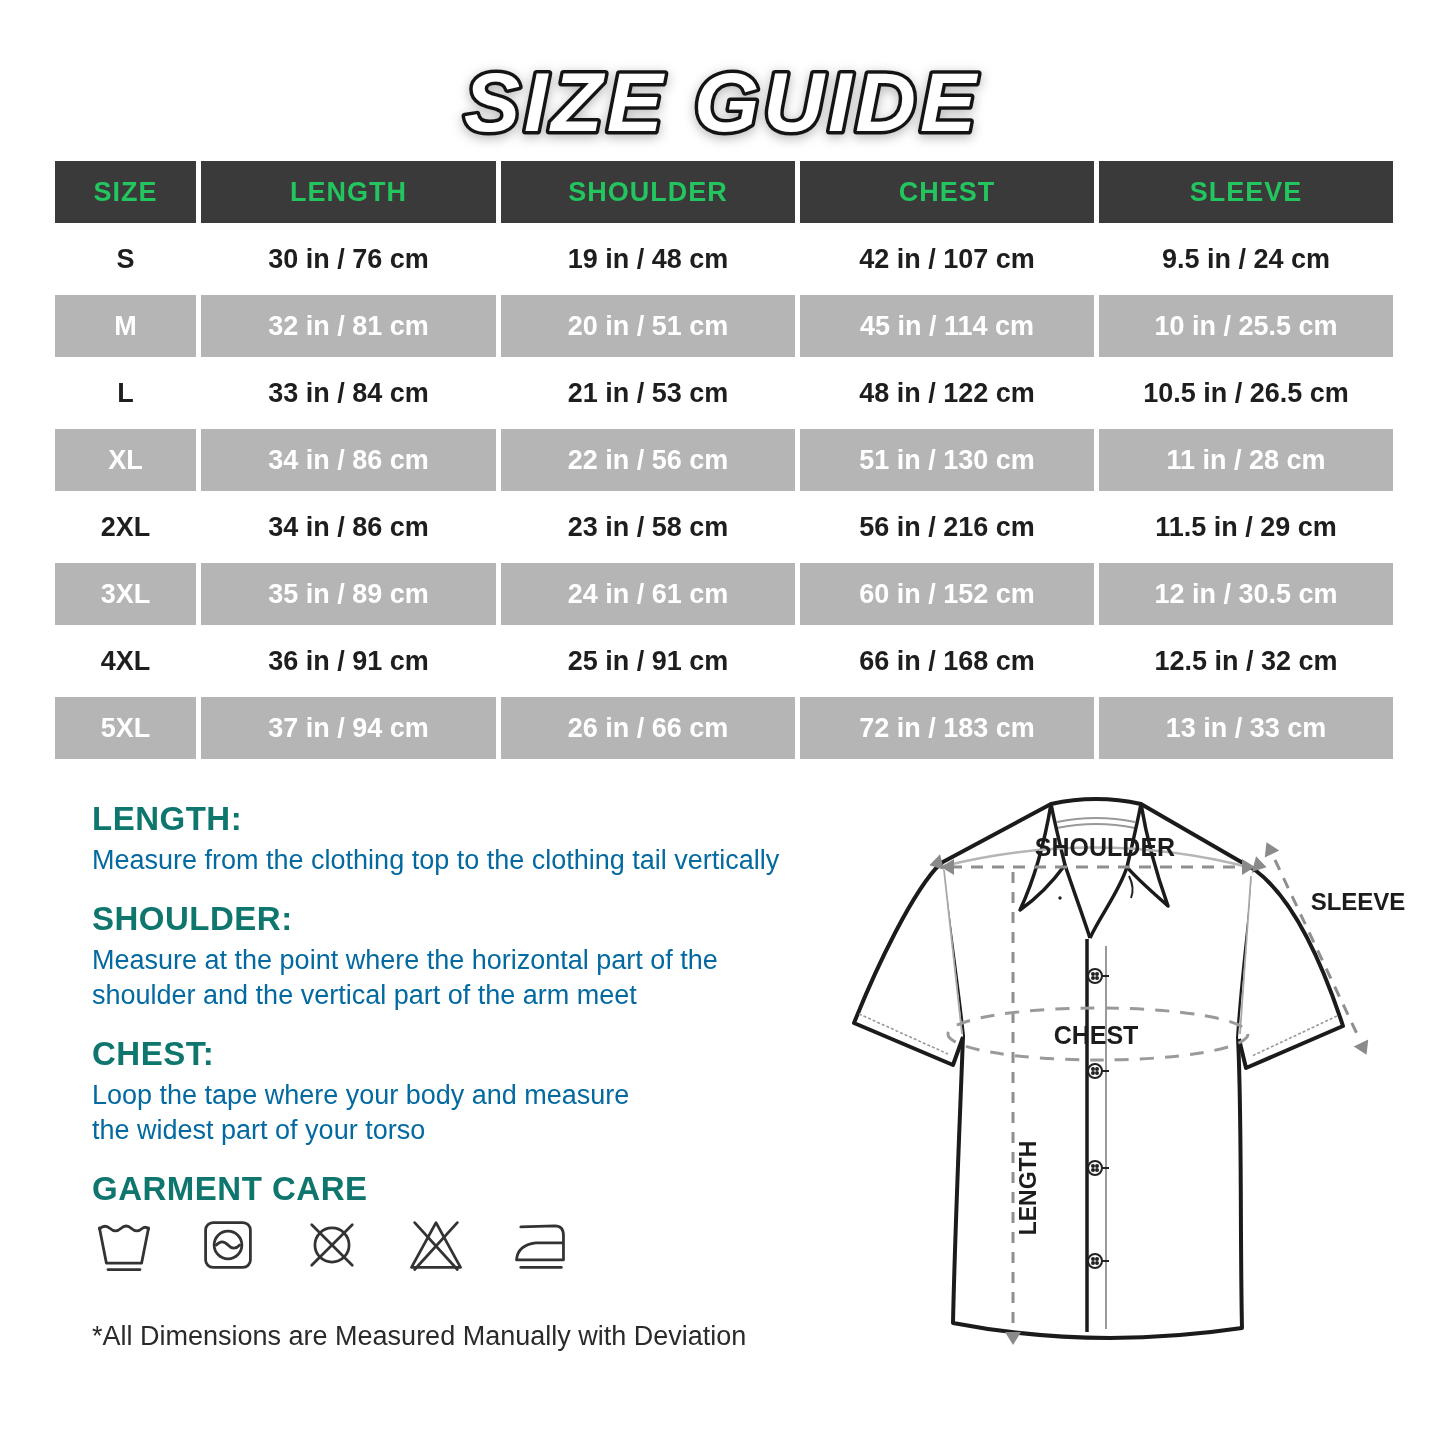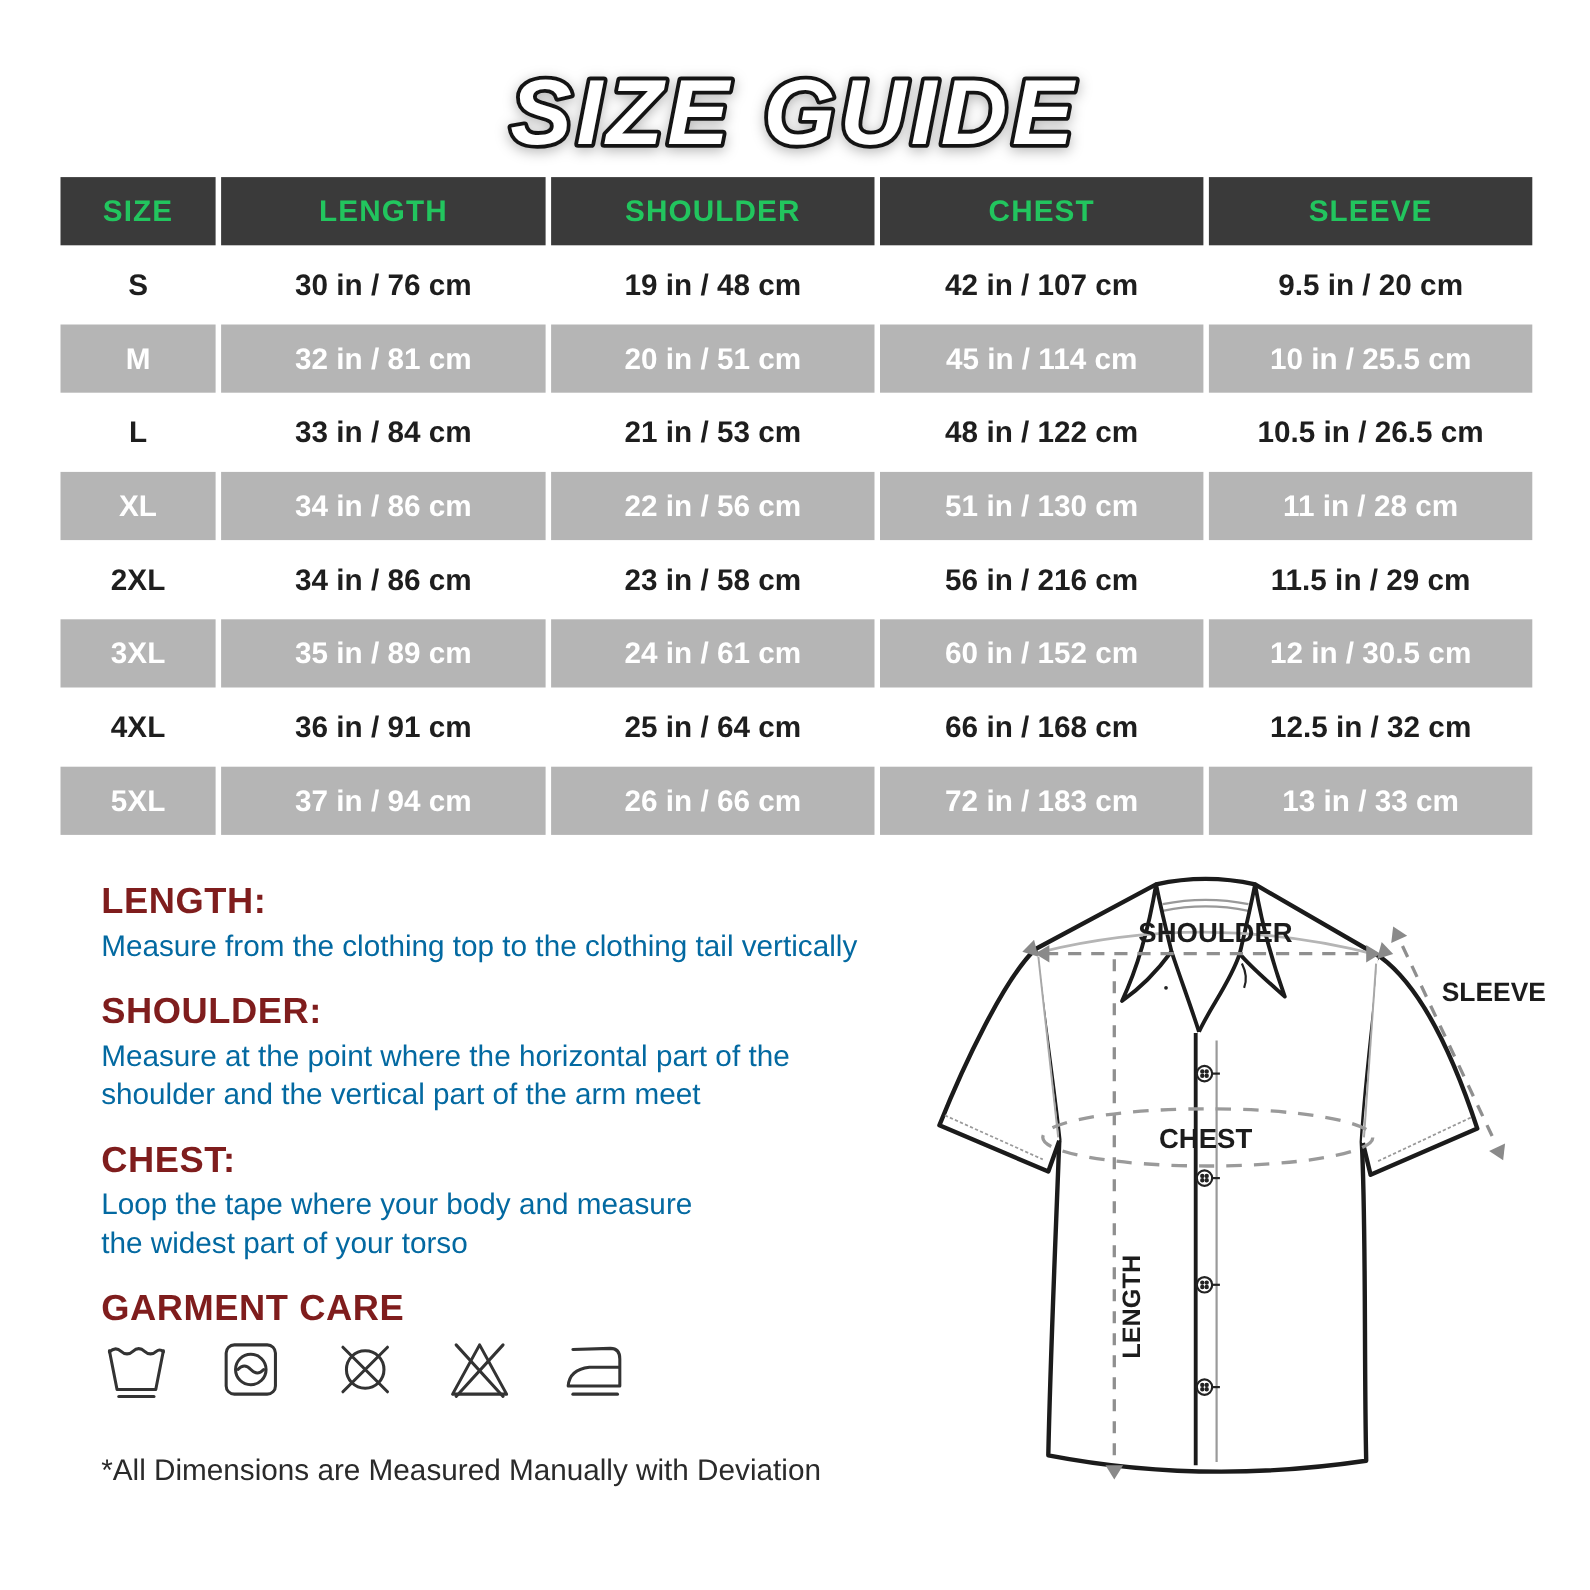--- a/index.html
+++ b/index.html
@@ -23,21 +23,21 @@
     height: 62px; text-align: center; letter-spacing: 1px;
   }
   .size-table td {
     background: #fff; color: #1e1e1e; font-size: 27px; font-weight: bold;
     height: 62px; text-align: center;
   }
   .size-table tr.shaded td { background: #b5b5b5; color: #fff; }
 
   
   .defs { position: absolute; left: 92px; top: 800px; width: 800px; color: #222; }
-  .defs h3 { font-size: 33px; font-weight: bold; color: #7f1d1d; margin: 0 0 5px 0; letter-spacing: 0.5px; }
+  .defs h3 { font-size: 33px; font-weight: bold; color: #0f766e; margin: 0 0 5px 0; letter-spacing: 0.5px; }
   .defs p  { font-size: 27px; color: #0369a1; margin: 0 0 22px 0; line-height: 1.3; }
   .defs p.p-length   { white-space: nowrap; }
   .defs p.p-shoulder { max-width: 700px; }
   .defs p.p-chest    { max-width: 560px; }
   .care-heading { font-size: 33px; font-weight: bold; color: #1c1c1c; margin: 6px 0 14px 0; letter-spacing: 0.5px; }
   .care-icons { display: flex; gap: 40px; align-items: center; height: 64px; }
   .care-icons svg { display: block; }
   .footnote { margin-top: 42px; font-size: 27px; color: #2a2a2a; line-height: 1.32; }
   .footnote .l1 { font-weight: normal; margin-top: 28px; }
   .footnote .l2 { padding-left: 18px; }
@@ -71,21 +71,21 @@
         <th>CHEST</th>
         <th>SLEEVE</th>
       </tr>
     </thead>
     <tbody>
       <tr>
         <td>S</td>
         <td>30 in / 76 cm</td>
         <td>19 in / 48 cm</td>
         <td>42 in / 107 cm</td>
-        <td>9.5 in / 20 cm</td>
+        <td>9.5 in / 24 cm</td>
       </tr>
       <tr class="shaded">
         <td>M</td>
         <td>32 in / 81 cm</td>
         <td>20 in / 51 cm</td>
         <td>45 in / 114 cm</td>
         <td>10 in / 25.5 cm</td>
       </tr>
       <tr>
         <td>L</td>
@@ -111,21 +111,21 @@
       <tr class="shaded">
         <td>3XL</td>
         <td>35 in / 89 cm</td>
         <td>24 in / 61 cm</td>
         <td>60 in / 152 cm</td>
         <td>12 in / 30.5 cm</td>
       </tr>
       <tr>
         <td>4XL</td>
         <td>36 in / 91 cm</td>
-        <td>25 in / 64 cm</td>
+        <td>25 in / 91 cm</td>
         <td>66 in / 168 cm</td>
         <td>12.5 in / 32 cm</td>
       </tr>
       <tr class="shaded">
         <td>5XL</td>
         <td>37 in / 94 cm</td>
         <td>26 in / 66 cm</td>
         <td>72 in / 183 cm</td>
         <td>13 in / 33 cm</td>
       </tr>

